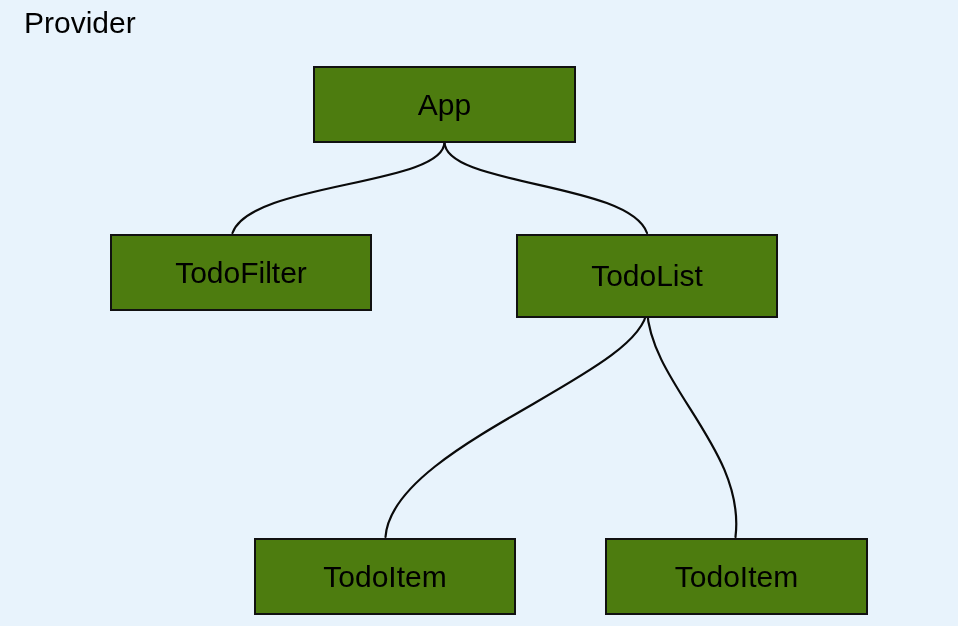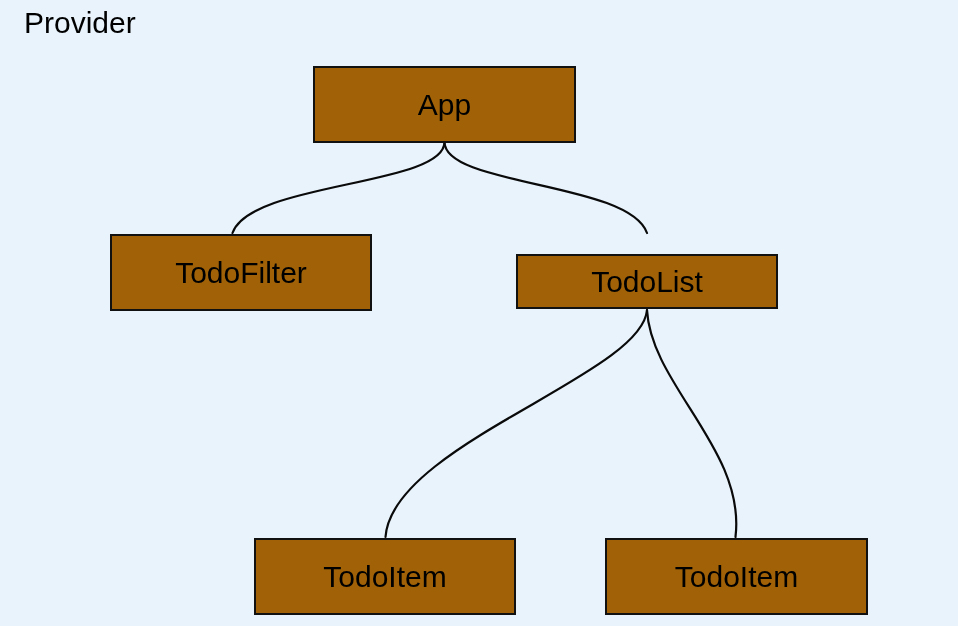--- a/index.html
+++ b/index.html
@@ -33,32 +33,32 @@
   }
   .edges-svg path {
     fill: none;
     stroke: #0a0a0a;
     stroke-width: 2.2;
     stroke-linecap: round;
   }
   .node {
     position: absolute;
     box-sizing: border-box;
-    background: #a16207;
+    background: #4d7c0f;
     border: 2px solid #111111;
     display: flex;
     align-items: center;
     justify-content: center;
     font-size: 30px;
     color: #000000;
     white-space: nowrap;
   }
   .node-app        { left: 313px; top:  66px; width: 263px; height: 77px; }
   .node-todofilter { left: 110px; top: 234px; width: 262px; height: 77px; }
-  .node-todolist   { left: 516px; top: 234px; width: 262px; height: 55px; margin-top: 20px; }
+  .node-todolist   { left: 516px; top: 234px; width: 262px; height: 84px; }
   .node-todoitem-l { left: 254px; top: 538px; width: 262px; height: 77px; }
   .node-todoitem-r { left: 605px; top: 538px; width: 263px; height: 77px; }
 </style>
 </head>
 <body>
 
 <div class="canvas">
 
   <div class="context-label">Provider</div>
 

